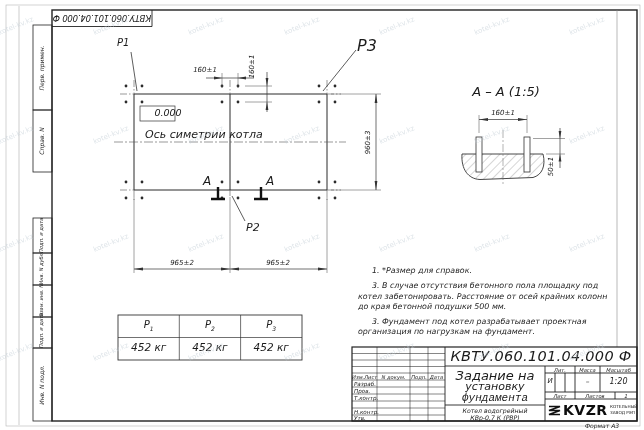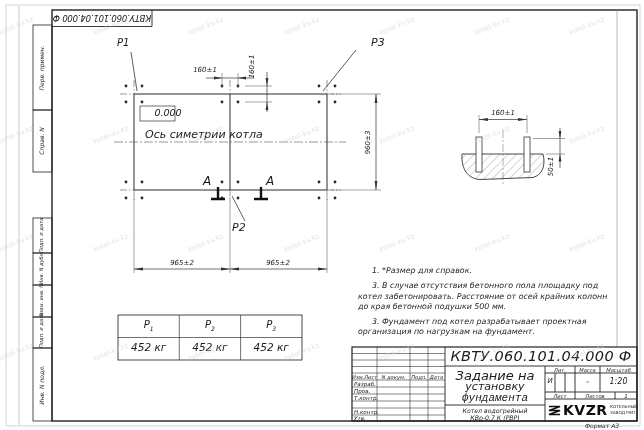--- a/index.html
+++ b/index.html
@@ -134,32 +134,33 @@
 
   <div class="t ctr r90" style="left:2.5px;top:62.5px;width:80px;height:10px;font-size:6px;">Перв. примен.</div>
   <div class="t ctr r90" style="left:12.5px;top:136px;width:60px;height:10px;font-size:6px;">Справ. N</div>
   <div class="t ctr r90" style="left:25.5px;top:230.5px;width:34px;height:10px;font-size:5.2px;">Подп. и дата</div>
   <div class="t ctr r90" style="left:27px;top:264px;width:31px;height:10px;font-size:5px;">Инв. N дубл.</div>
   <div class="t ctr r90" style="left:27px;top:296px;width:31px;height:10px;font-size:5px;">Взам. инв. N</div>
   <div class="t ctr r90" style="left:27.5px;top:327.5px;width:30px;height:10px;font-size:5.2px;">Подп. и дата</div>
   <div class="t ctr r90" style="left:7.5px;top:379.5px;width:70px;height:10px;font-size:6px;">Инв. N подл.</div>
 
   <div class="t" style="left:117px;top:37px;font-size:10px;">P1</div>
-  <div class="t" style="left:371px;top:36px;font-size:11px;">P3</div>
-  <div class="t" style="left:232px;top:221px;font-size:11px;">P2</div>
+  <div class="t" style="left:357px;top:36px;font-size:16px;">P3</div>
+  <div class="t" style="left:246px;top:221px;font-size:11px;">P2</div>
   <div class="t ctr" style="left:140px;top:107px;width:56px;font-size:9.5px;">0.000</div>
   <div class="t" style="left:145px;top:128px;font-size:11px;font-style:italic;">Ось симетрии котла</div>
   <div class="t ctr" style="left:200px;top:174px;width:14px;font-size:12px;">А</div>
   <div class="t ctr" style="left:263px;top:174px;width:14px;font-size:12px;">А</div>
   <div class="t ctr" style="left:185px;top:66px;width:40px;font-size:7px;">160±1</div>
   <div class="t ctr r90" style="left:232px;top:62px;width:40px;height:9px;font-size:7px;">160±1</div>
   <div class="t ctr" style="left:157px;top:259px;width:50px;font-size:7px;">965±2</div>
   <div class="t ctr" style="left:253px;top:259px;width:50px;font-size:7px;">965±2</div>
   <div class="t ctr r90" style="left:348px;top:138px;width:40px;height:9px;font-size:7px;">960±3</div>
 
+  <div class="t ctr" style="left:446px;top:84px;width:120px;font-size:13px;">А – А (1:5)</div>
   <div class="t ctr" style="left:478px;top:109px;width:50px;font-size:7px;">160±1</div>
   <div class="t ctr r90" style="left:531px;top:162px;width:40px;height:9px;font-size:7px;">50±1</div>
 
   <div class="notes">
     <p>1. *Размер для справок.</p>
     <p>3. В случае отсутствия бетонного пола площадку под котел забетонировать. Расстояние от осей крайних колонн до края бетонной подушки 500 мм.</p>
     <p>3. Фундамент под котел разрабатывает проектная организация по нагрузкам на фундамент.</p>
   </div>
 
   <div class="t ctr" style="left:118px;top:319px;width:61.3px;font-size:10px;"><span>P</span><sub>1</sub></div>

